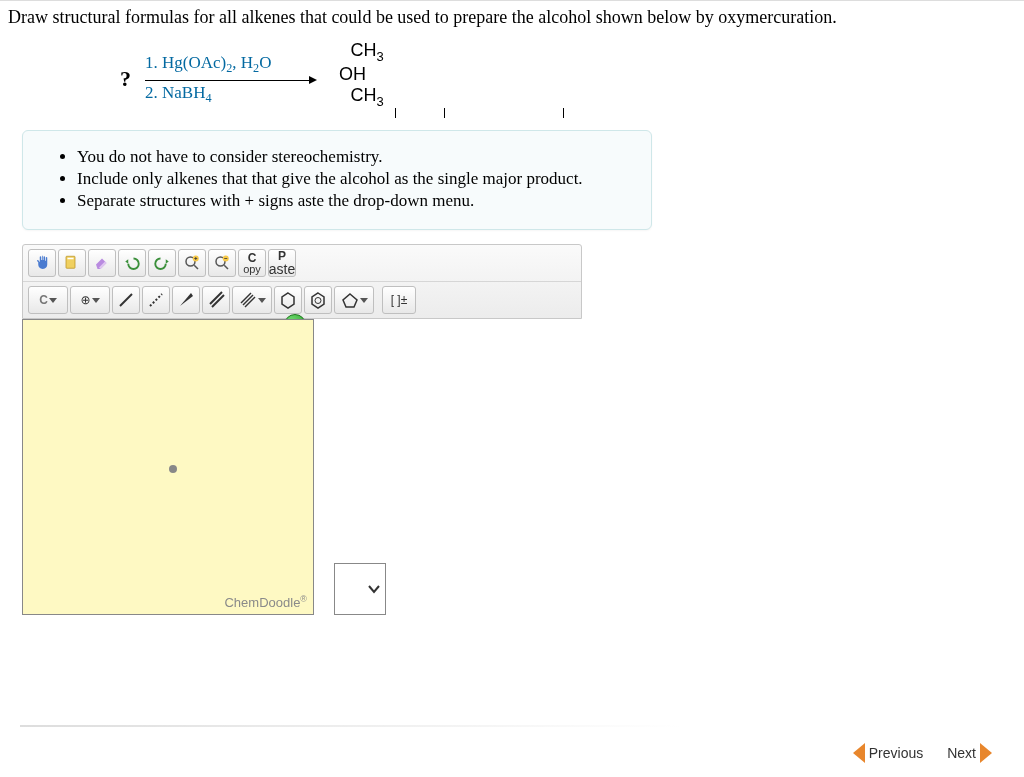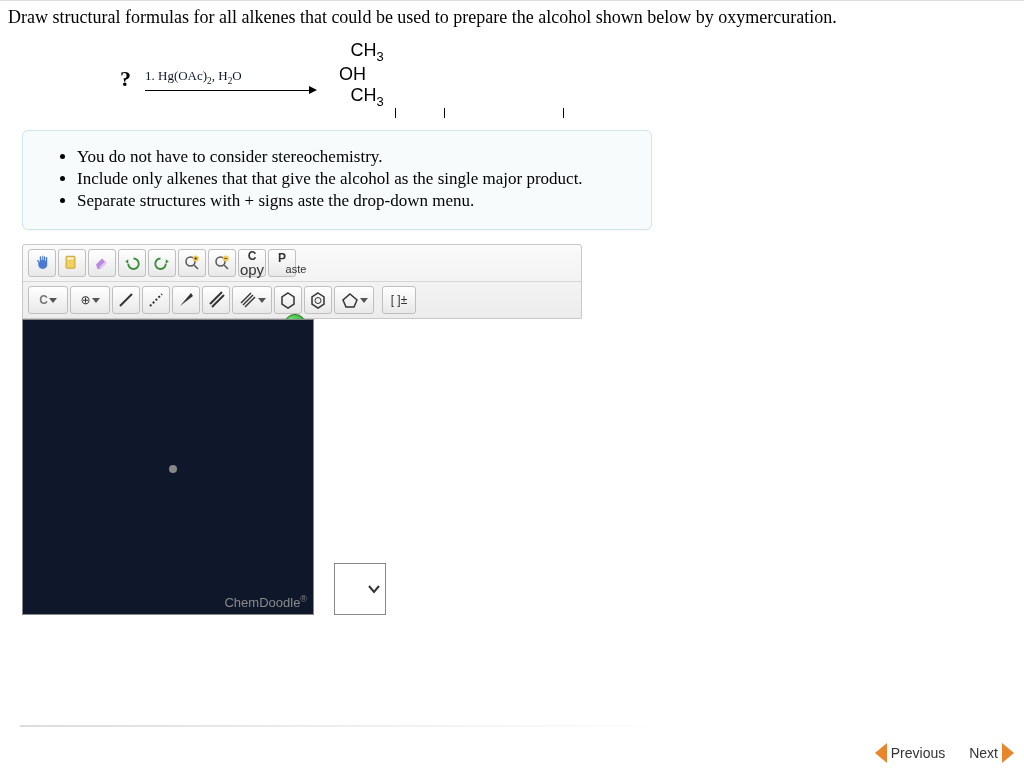--- a/index.html
+++ b/index.html
@@ -24,23 +24,23 @@
     margin-left: 120px;
     margin-top: 2px;
     margin-bottom: 12px;
   }
   .qmark {
     font-size: 22px;
     font-weight: bold;
     margin-right: 14px;
   }
   .reagents {
-    font-size: 13px;
+    font-size: 17px;
     line-height: 1.4;
-    color: #0f172a;
+    color: #0369a1;
     position: relative;
   }
   .reagent-line { white-space: nowrap; }
   .arrow-under { border-bottom: 1.5px solid #000; padding-bottom: 2px; display: inline-block; position: relative; }
   .arrow-under::after {
     content: "";
     position: absolute;
     right: -2px;
     bottom: -4px;
     width: 0; height: 0;
@@ -115,21 +115,21 @@
     font-family: Arial, sans-serif;
     font-size: 14px;
     display:flex;align-items:center;justify-content:center;
     border: 1px solid #1c771c;
     box-shadow: 0 1px 2px rgba(0,0,0,0.3);
   }
   .canvases { display: flex; align-items: flex-end; }
   .canvas-box {
     width: 292px; height: 296px;
     border: 1.5px solid #888;
-    background: #0f172a;
+    background: #fef9c3;
     position: relative;
   }
   .dot { position:absolute; left: 146px; top: 145px; width:8px;height:8px;border-radius:50%;background:#888; }
   .chemdoodle {
     position: absolute;
     bottom: 4px; right: 6px;
     font-family: Arial, sans-serif;
     font-size: 13px;
     color: #8a8a8a;
   }
@@ -138,21 +138,21 @@
     width: 52px; height: 52px;
     border: 1.5px solid #888;
     background: #fff;
     margin-left: 20px;
     margin-bottom: 0;
     display:flex;align-items:center;justify-content:flex-end;padding-right:4px;
   }
 
   .footer-nav {
     position: absolute;
-    right: 10px;
+    right: 32px;
     bottom: 14px;
     display: flex;
     align-items: center;
     gap: 24px;
     font-family: Arial, sans-serif;
   }
   .nav-btn { display:flex; align-items:center; gap:4px; color:#333; font-size:14px; cursor:pointer; }
   .chev { width:0;height:0; }
   .chev.left { border-top:10px solid transparent;border-bottom:10px solid transparent;border-right:12px solid #e8862c; }
   .chev.right { border-top:10px solid transparent;border-bottom:10px solid transparent;border-left:12px solid #e8862c; }
@@ -167,20 +167,23 @@
 <div class="top-border"></div>
 
 <div class="question-text">Draw structural formulas for all alkenes that could be used to prepare the alcohol shown below by oxymercuration.</div>
 
 <div class="reaction-row">
   <div class="qmark">?</div>
   <div class="reagents">
     <div class="reagent-line arrow-under" style="min-width:170px;">
       <span>1. Hg(OAc)</span><sub>2</sub><span>, H</span><sub>2</sub><span>O</span>
     </div>
+    <div class="reagent-line">
+      <span>2. NaBH</span><sub>4</sub>
+    </div>
   </div>
 
   <div class="product">
     <div class="prod-top">
       <span class="spacer-w" style="width:32px;"></span>
       <span class="substituent"><span>CH</span><sub>3</sub></span>
       <span class="sub-oh">OH</span>
       <span class="spacer-w" style="width:78px;"></span>
       <span class="substituent"><span>CH</span><sub>3</sub></span>
     </div>
@@ -244,25 +247,25 @@
       <div class="tbtn">
         <svg width="18" height="18" viewBox="0 0 24 24">
             <circle cx="10" cy="10" r="6" fill="none" stroke="#555" stroke-width="2"></circle>
             <line x1="15" y1="15" x2="20" y2="20" stroke="#555" stroke-width="2"></line>
             <circle cx="17" cy="6" r="4" fill="#f7c948"></circle>
             <line x1="15" y1="6" x2="19" y2="6" stroke="#333"></line>
           </svg>
       </div>
       <div class="tbtn" style="flex-direction:column;line-height:1;">
         <span style="font-weight:bold;">C</span>
-        <span style="font-size:15px;">opy</span>
+        <span style="font-size:11px;">opy</span>
       </div>
       <div class="tbtn" style="flex-direction:column;line-height:1;">
         <span style="font-weight:bold;">P</span>
-        <span style="font-size:11px;padding-left:28px;">aste</span>
+        <span style="font-size:14px;">aste</span>
       </div>
     </div>
 
     <div class="tool-row">
       <div class="tbtn" style="width:40px;">
         <span style="font-weight:bold;color:#777;">C</span>
           <span class="tri"></span>
       </div>
       <div class="tbtn" style="width:40px;">
         <span>⊕</span>

